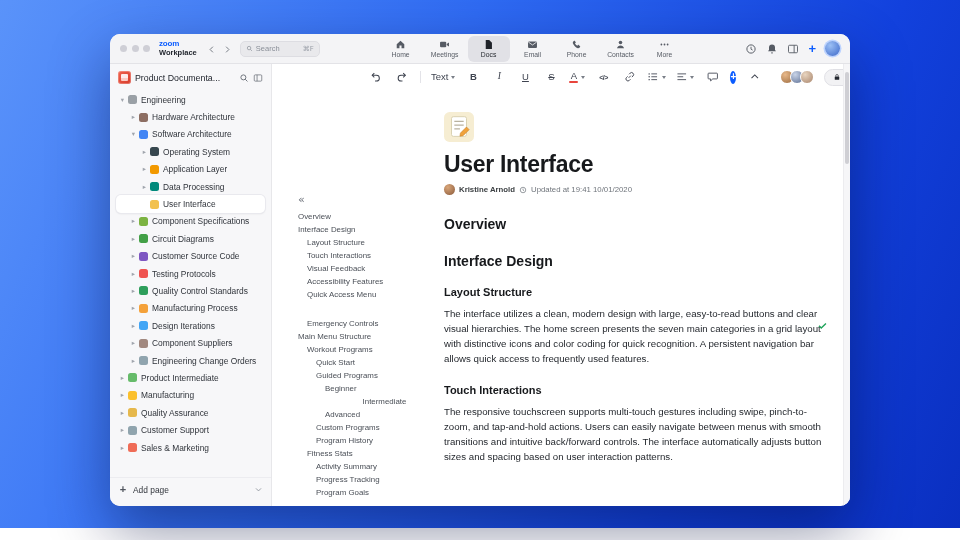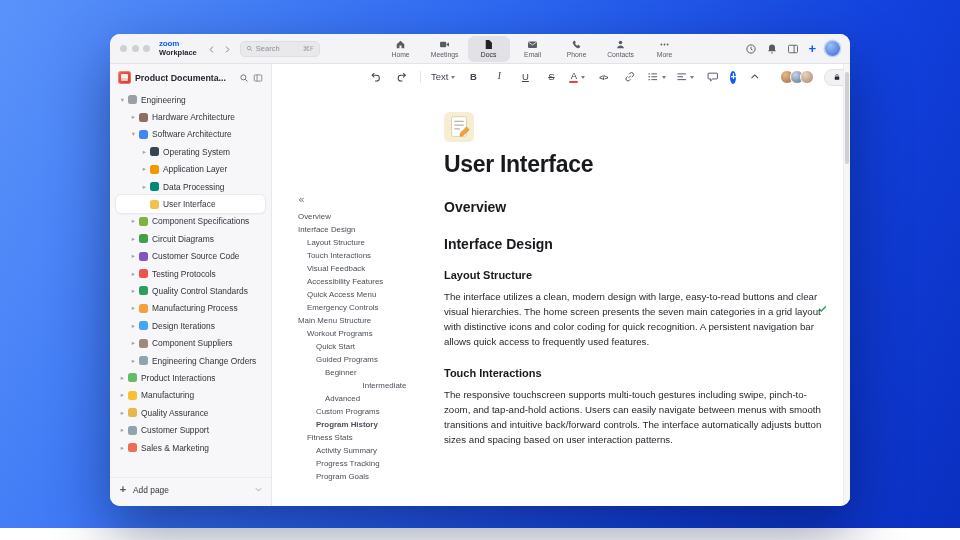--- a/index.html
+++ b/index.html
@@ -45,21 +45,21 @@
   .win-body { flex:1; display:flex; min-height:0; }
 
   .sidebar { width:162px; flex:none; background:#f7f7f9; border-right:1px solid #e7e7ea;
     display:flex; flex-direction:column; min-height:0; }
   .sb-head { display:flex; align-items:center; gap:4px; padding:7px 8px 5px; flex:none; }
   .ws-ico { width:13px; height:13px; border-radius:3px; flex:none;
     background:linear-gradient(135deg,#f0624d,#d63a2a); box-shadow:inset 0 0 0 1px rgba(255,255,255,.25);
     position:relative; }
   .ws-ico::after { content:""; position:absolute; left:3px; top:3px; width:7px; height:7px;
     border-radius:1px; background:linear-gradient(#fff 60%, #ffd9d2 60%); opacity:.9; }
-  .sb-title { font-size:8.8px; font-weight:bold; color:#23272f; flex:1;
+  .sb-title { font-size:8.8px; font-weight:normal; color:#23272f; flex:1;
     white-space:nowrap; overflow:hidden; }
   .sb-head .hico { color:#6a6f78; flex:none; display:flex; }
   .sb-head .hico svg { width:10px; height:10px; }
   .tree { flex:1; padding:2px 6px; overflow:hidden; }
   .tree-row { display:flex; align-items:center; height:17.4px; border-radius:5px; color:#30343b; padding-right:4px; }
   .tree-row.selected { background:#fff; box-shadow:0 0 0 1px #e9e9ee, 0 1px 2px rgba(0,0,0,.10); }
   .chev { width:9px; flex:none; color:#a0a5ad; font-size:6.5px; text-align:center;
     font-family:"DejaVu Sans",sans-serif; }
   .t-ico { width:9px; height:9px; border-radius:2.5px; flex:none; margin:0 4px 0 1px; }
   .t-label { font-size:8.4px; white-space:nowrap; overflow:hidden; text-overflow:ellipsis; }
@@ -340,21 +340,21 @@
               <span class="t-label">Component Suppliers</span>
             </div>
             <div class="tree-row" style="padding-left: 13px;">
               <span class="chev">▸</span>
               <span class="t-ico" style="background:#90a4ae"></span>
               <span class="t-label">Engineering Change Orders</span>
             </div>
             <div class="tree-row" style="padding-left: 2px;">
               <span class="chev">▸</span>
               <span class="t-ico" style="background:#66bb6a"></span>
-              <span class="t-label">Product Interactions</span>
+              <span class="t-label">Product Intermediate</span>
             </div>
             <div class="tree-row" style="padding-left: 2px;">
               <span class="chev">▸</span>
               <span class="t-ico" style="background:#fbc02d"></span>
               <span class="t-label">Manufacturing</span>
             </div>
             <div class="tree-row" style="padding-left: 2px;">
               <span class="chev">▸</span>
               <span class="t-ico" style="background:#e6b84c"></span>
               <span class="t-label">Quality Assurance</span>
@@ -493,49 +493,58 @@
           <nav class="outline">
             <div class="outline-collapse">«</div>
             <div>
                 <div class="o-item" style="padding-left: 0px;">Overview</div>
                 <div class="o-item" style="padding-left: 0px;">Interface Design</div>
                 <div class="o-item" style="padding-left: 9px;">Layout Structure</div>
                 <div class="o-item" style="padding-left: 9px;">Touch Interactions</div>
                 <div class="o-item" style="padding-left: 9px;">Visual Feedback</div>
                 <div class="o-item" style="padding-left: 9px;">Accessibility Features</div>
                 <div class="o-item" style="padding-left: 9px;">Quick Access Menu</div>
-                <div class="o-item" style="padding-left: 9px;">Emergency Controls</div>
+                <div class="o-item" style="padding-left: 9px; margin-top: 16px;">Emergency Controls</div>
                 <div class="o-item" style="padding-left: 0px;">Main Menu Structure</div>
                 <div class="o-item" style="padding-left: 9px;">Workout Programs</div>
                 <div class="o-item" style="padding-left: 18px;">Quick Start</div>
                 <div class="o-item" style="padding-left: 18px;">Guided Programs</div>
                 <div class="o-item" style="padding-left: 27px;">Beginner</div>
                 <div class="o-item" style="padding-left: 27px; text-align: center;">Intermediate</div>
                 <div class="o-item" style="padding-left: 27px;">Advanced</div>
                 <div class="o-item" style="padding-left: 18px;">Custom Programs</div>
-                <div class="o-item" style="padding-left: 18px; font-weight: bold;">Program History</div>
+                <div class="o-item" style="padding-left: 18px;">Program History</div>
                 <div class="o-item" style="padding-left: 9px;">Fitness Stats</div>
                 <div class="o-item" style="padding-left: 18px;">Activity Summary</div>
                 <div class="o-item" style="padding-left: 18px;">Progress Tracking</div>
                 <div class="o-item" style="padding-left: 18px;">Program Goals</div>
               </div>
           </nav>
 
           <article class="doc">
             <div class="doc-icon">
               <svg viewBox="0 0 32 32">
                   <rect width="32" height="32" rx="6" fill="#f6edd2"></rect>
                   <rect x="8" y="5" width="16" height="21" rx="2" fill="#fff" stroke="#d8cfae" stroke-width="1"></rect>
                   <line x1="11" y1="10" x2="21" y2="10" stroke="#b9b2a0" stroke-width="1.2"></line>
                   <line x1="11" y1="14" x2="21" y2="14" stroke="#b9b2a0" stroke-width="1.2"></line>
                   <line x1="11" y1="18" x2="17" y2="18" stroke="#b9b2a0" stroke-width="1.2"></line>
                   <path d="M17.5 22.5l6.5-6.5 2.8 2.8-6.5 6.5-3.3.5z" fill="#f0a23c" stroke="#c77f24" stroke-width=".6"></path>
                 </svg>
             </div>
             <h1>User Interface</h1>
+            <div class="byline">
+              <span class="by-avatar"></span>
+              <span class="by-name">Kristine Arnold</span>
+              <svg viewBox="0 0 16 16">
+                  <circle cx="8" cy="8" r="5.5" fill="none" stroke="currentColor" stroke-width="1.4"></circle>
+                  <path d="M8 5v3.2l2.2 1.3" fill="none" stroke="currentColor" stroke-width="1.3"></path>
+                </svg>
+              <span>Updated at 19:41 10/01/2020</span>
+            </div>
 
             <h2>Overview</h2>
 
             <h2>Interface Design</h2>
             <h3>Layout Structure</h3>
             <div class="p-wrap">
               <p>The interface utilizes a clean, modern design with large, easy-to-read buttons and clear visual hierarchies. The home screen presents the seven main categories in a grid layout with distinctive icons and color coding for quick recognition. A persistent navigation bar allows quick access to frequently used features.</p>
               <span class="resolved-check">
                   <svg viewBox="0 0 16 16">
                     <path d="M3 8.5l3.2 3.2L13 5" fill="none" stroke="#1ea35a" stroke-width="2"></path>

